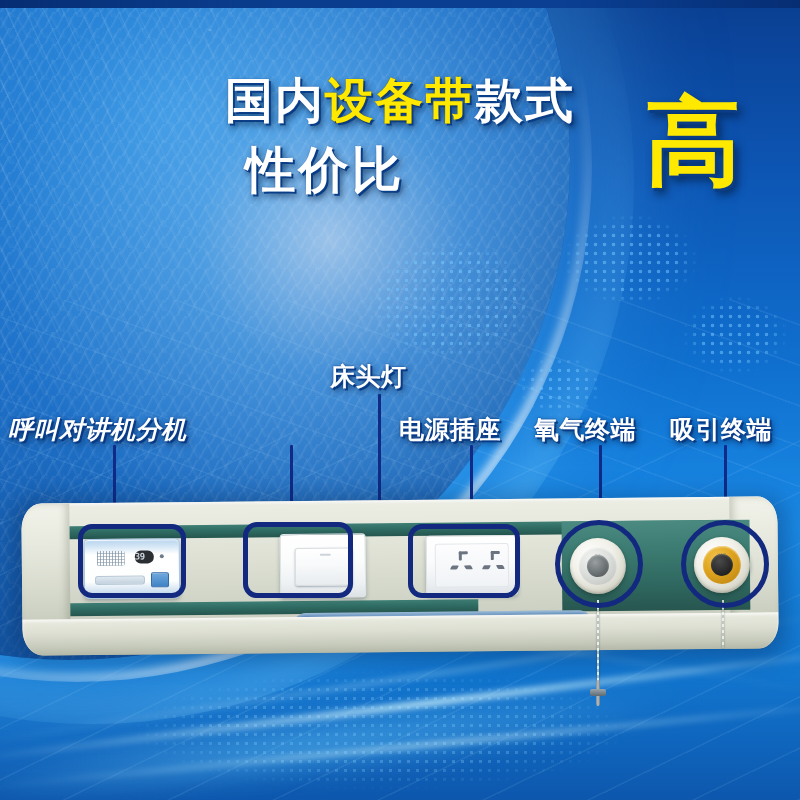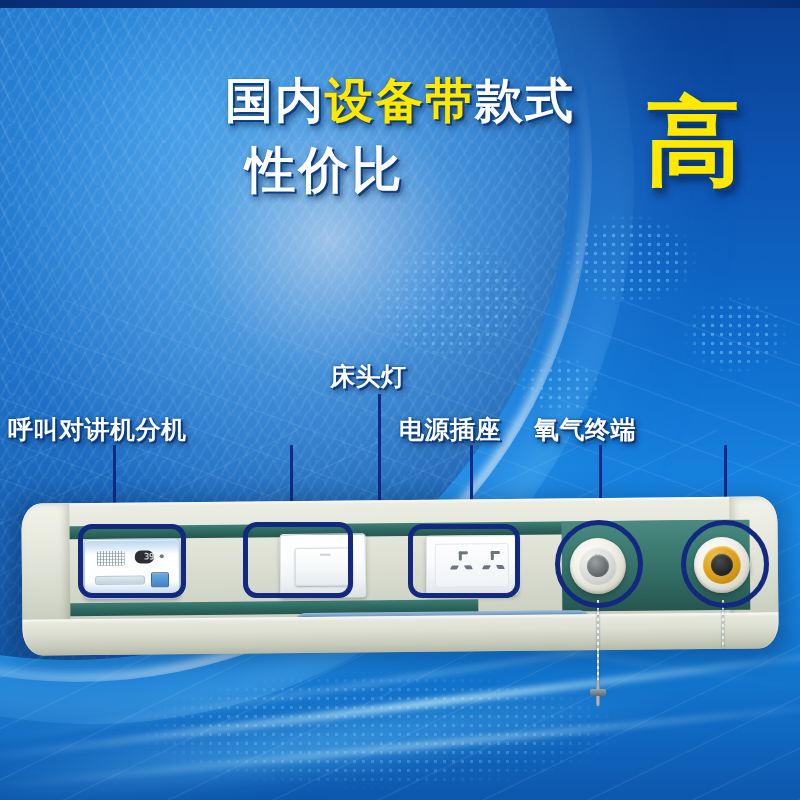--- a/index.html
+++ b/index.html
@@ -231,21 +231,21 @@
   .ic-grille{
     position:absolute;left:12px;top:11px;width:28px;height:15px;
     background-image:
       repeating-linear-gradient(90deg, rgba(110,130,150,.75) 0 1px, rgba(0,0,0,0) 1px 3px),
       repeating-linear-gradient(0deg, rgba(110,130,150,.55) 0 1px, rgba(0,0,0,0) 1px 3px);
     border-radius:2px;opacity:.85;
   }
   .ic-display{
     position:absolute;left:50px;top:11px;width:19px;height:13px;
     background:#2b2f33;border-radius:6px;
-    color:#cfd7dd;font-size:9px;font-weight:bold;line-height:13px;text-align:right;
+    color:#cfd7dd;font-size:9px;font-weight:bold;line-height:13px;text-align:left;
     font-family:"DejaVu Sans Mono","Liberation Mono",monospace;
     letter-spacing:-.5px;
   }
   .ic-led{position:absolute;left:75px;top:15px;width:4px;height:4px;border-radius:50%;background:#6d7c88;}
   .ic-slot{
     position:absolute;left:10px;top:36px;width:48px;height:7px;border-radius:3px;
     background:linear-gradient(180deg,#dfe8f0,#c3d2de);border:1px solid #b6c7d6;
   }
   .ic-btn{
     position:absolute;left:66px;top:33px;width:16px;height:13px;border-radius:2px;
@@ -355,24 +355,25 @@
   <div class="streak s1"></div>
   <div class="streak s2"></div>
   <div class="streak s4"></div>
   <div class="bg-topband"></div>
 
   <div class="headline">
     <div class="hl-row1"><span class="hl-white">国内</span><span class="hl-yellow">设备带</span><span class="hl-white">款式</span></div>
     <div class="hl-row2"><span class="hl-inner hl-white">性价比</span><span class="hl-big">高</span></div>
   </div>
 
-  <div class="callout" style="left:8px;top:413px;">呼叫对讲机分机</div>
+  <div class="callout" style="left:8px;top:413px;font-style:italic;">呼叫对讲机分机</div>
   <div class="callout" style="left:330px;top:360px;">床头灯</div>
   <div class="callout" style="left:534px;top:413px;">氧气终端</div>
   <div class="callout" style="left:399px;top:413px;">电源插座</div>
+  <div class="callout" style="left:670px;top:413px;">吸引终端</div>
 
   <div class="leader" style="left:113px;top:445px;height:82px;"></div>
   <div class="leader" style="left:290px;top:445px;height:82px;"></div>
   <div class="leader" style="left:378px;top:394px;height:213px;"></div>
   <div class="leader" style="left:470px;top:445px;height:82px;"></div>
   <div class="leader" style="left:599px;top:445px;height:83px;"></div>
   <div class="leader" style="left:724px;top:445px;height:83px;"></div>
 
   <div class="panel-shadow"></div>
   <div class="panel">

